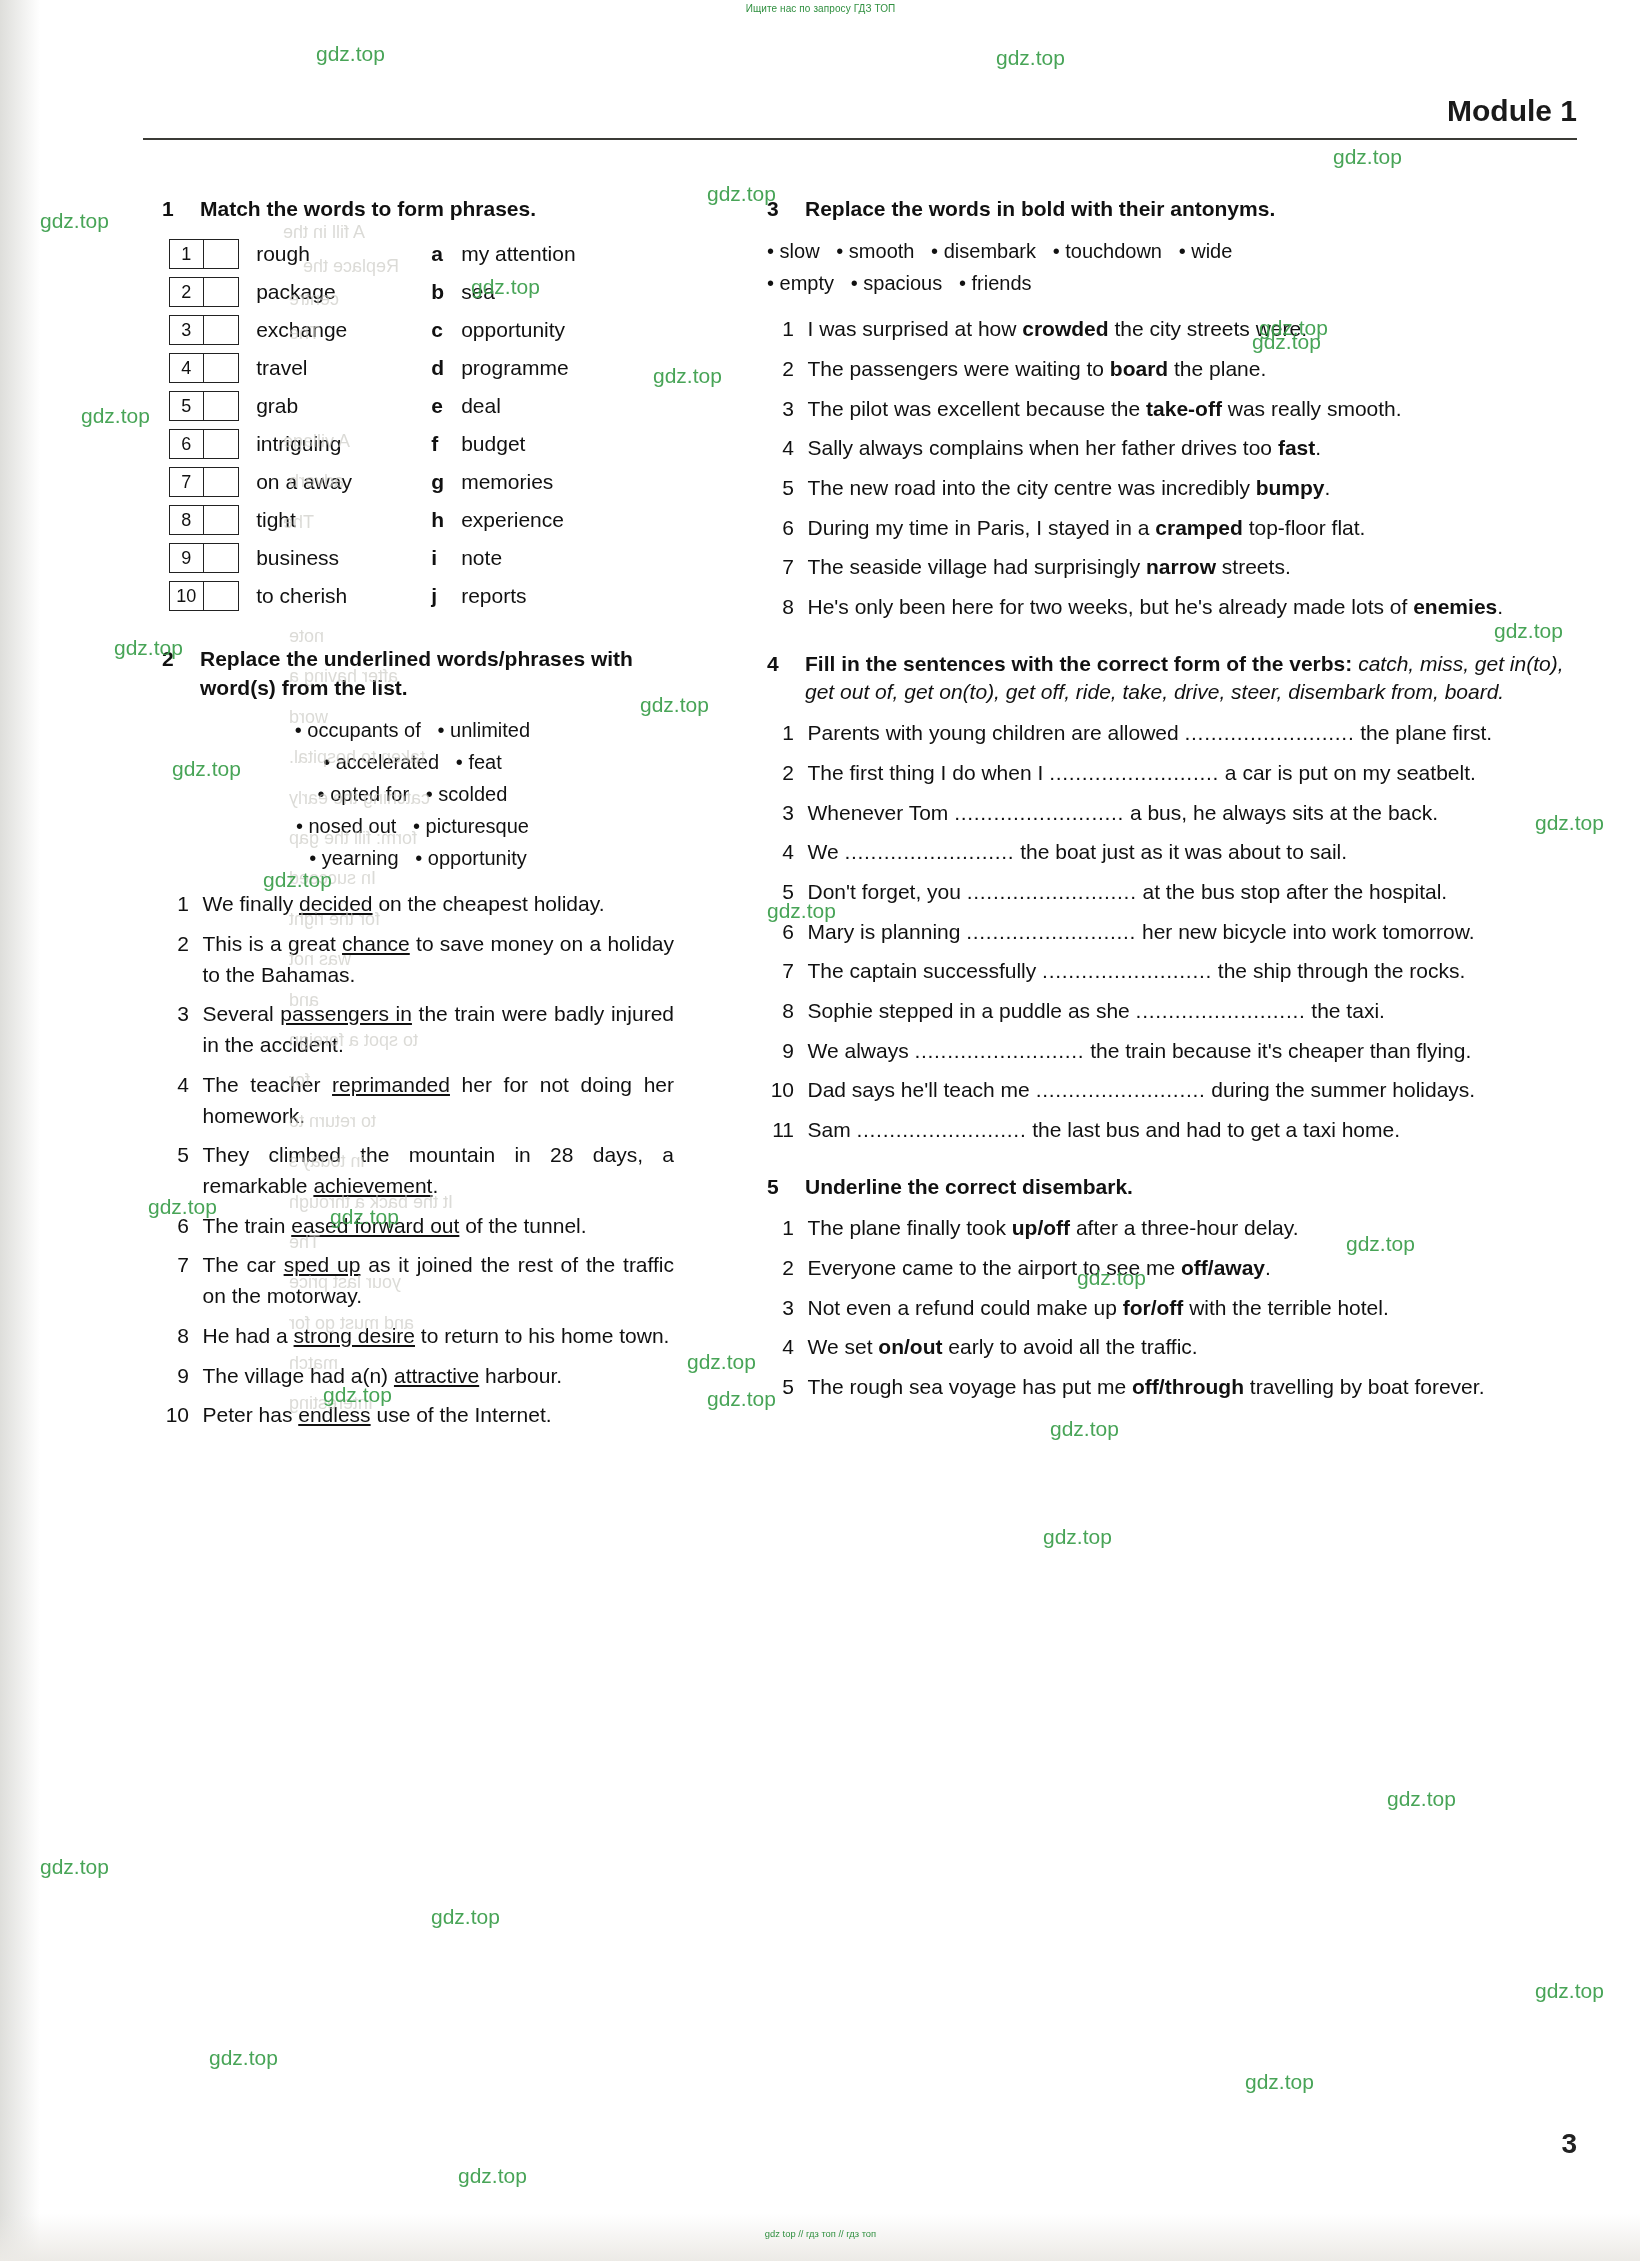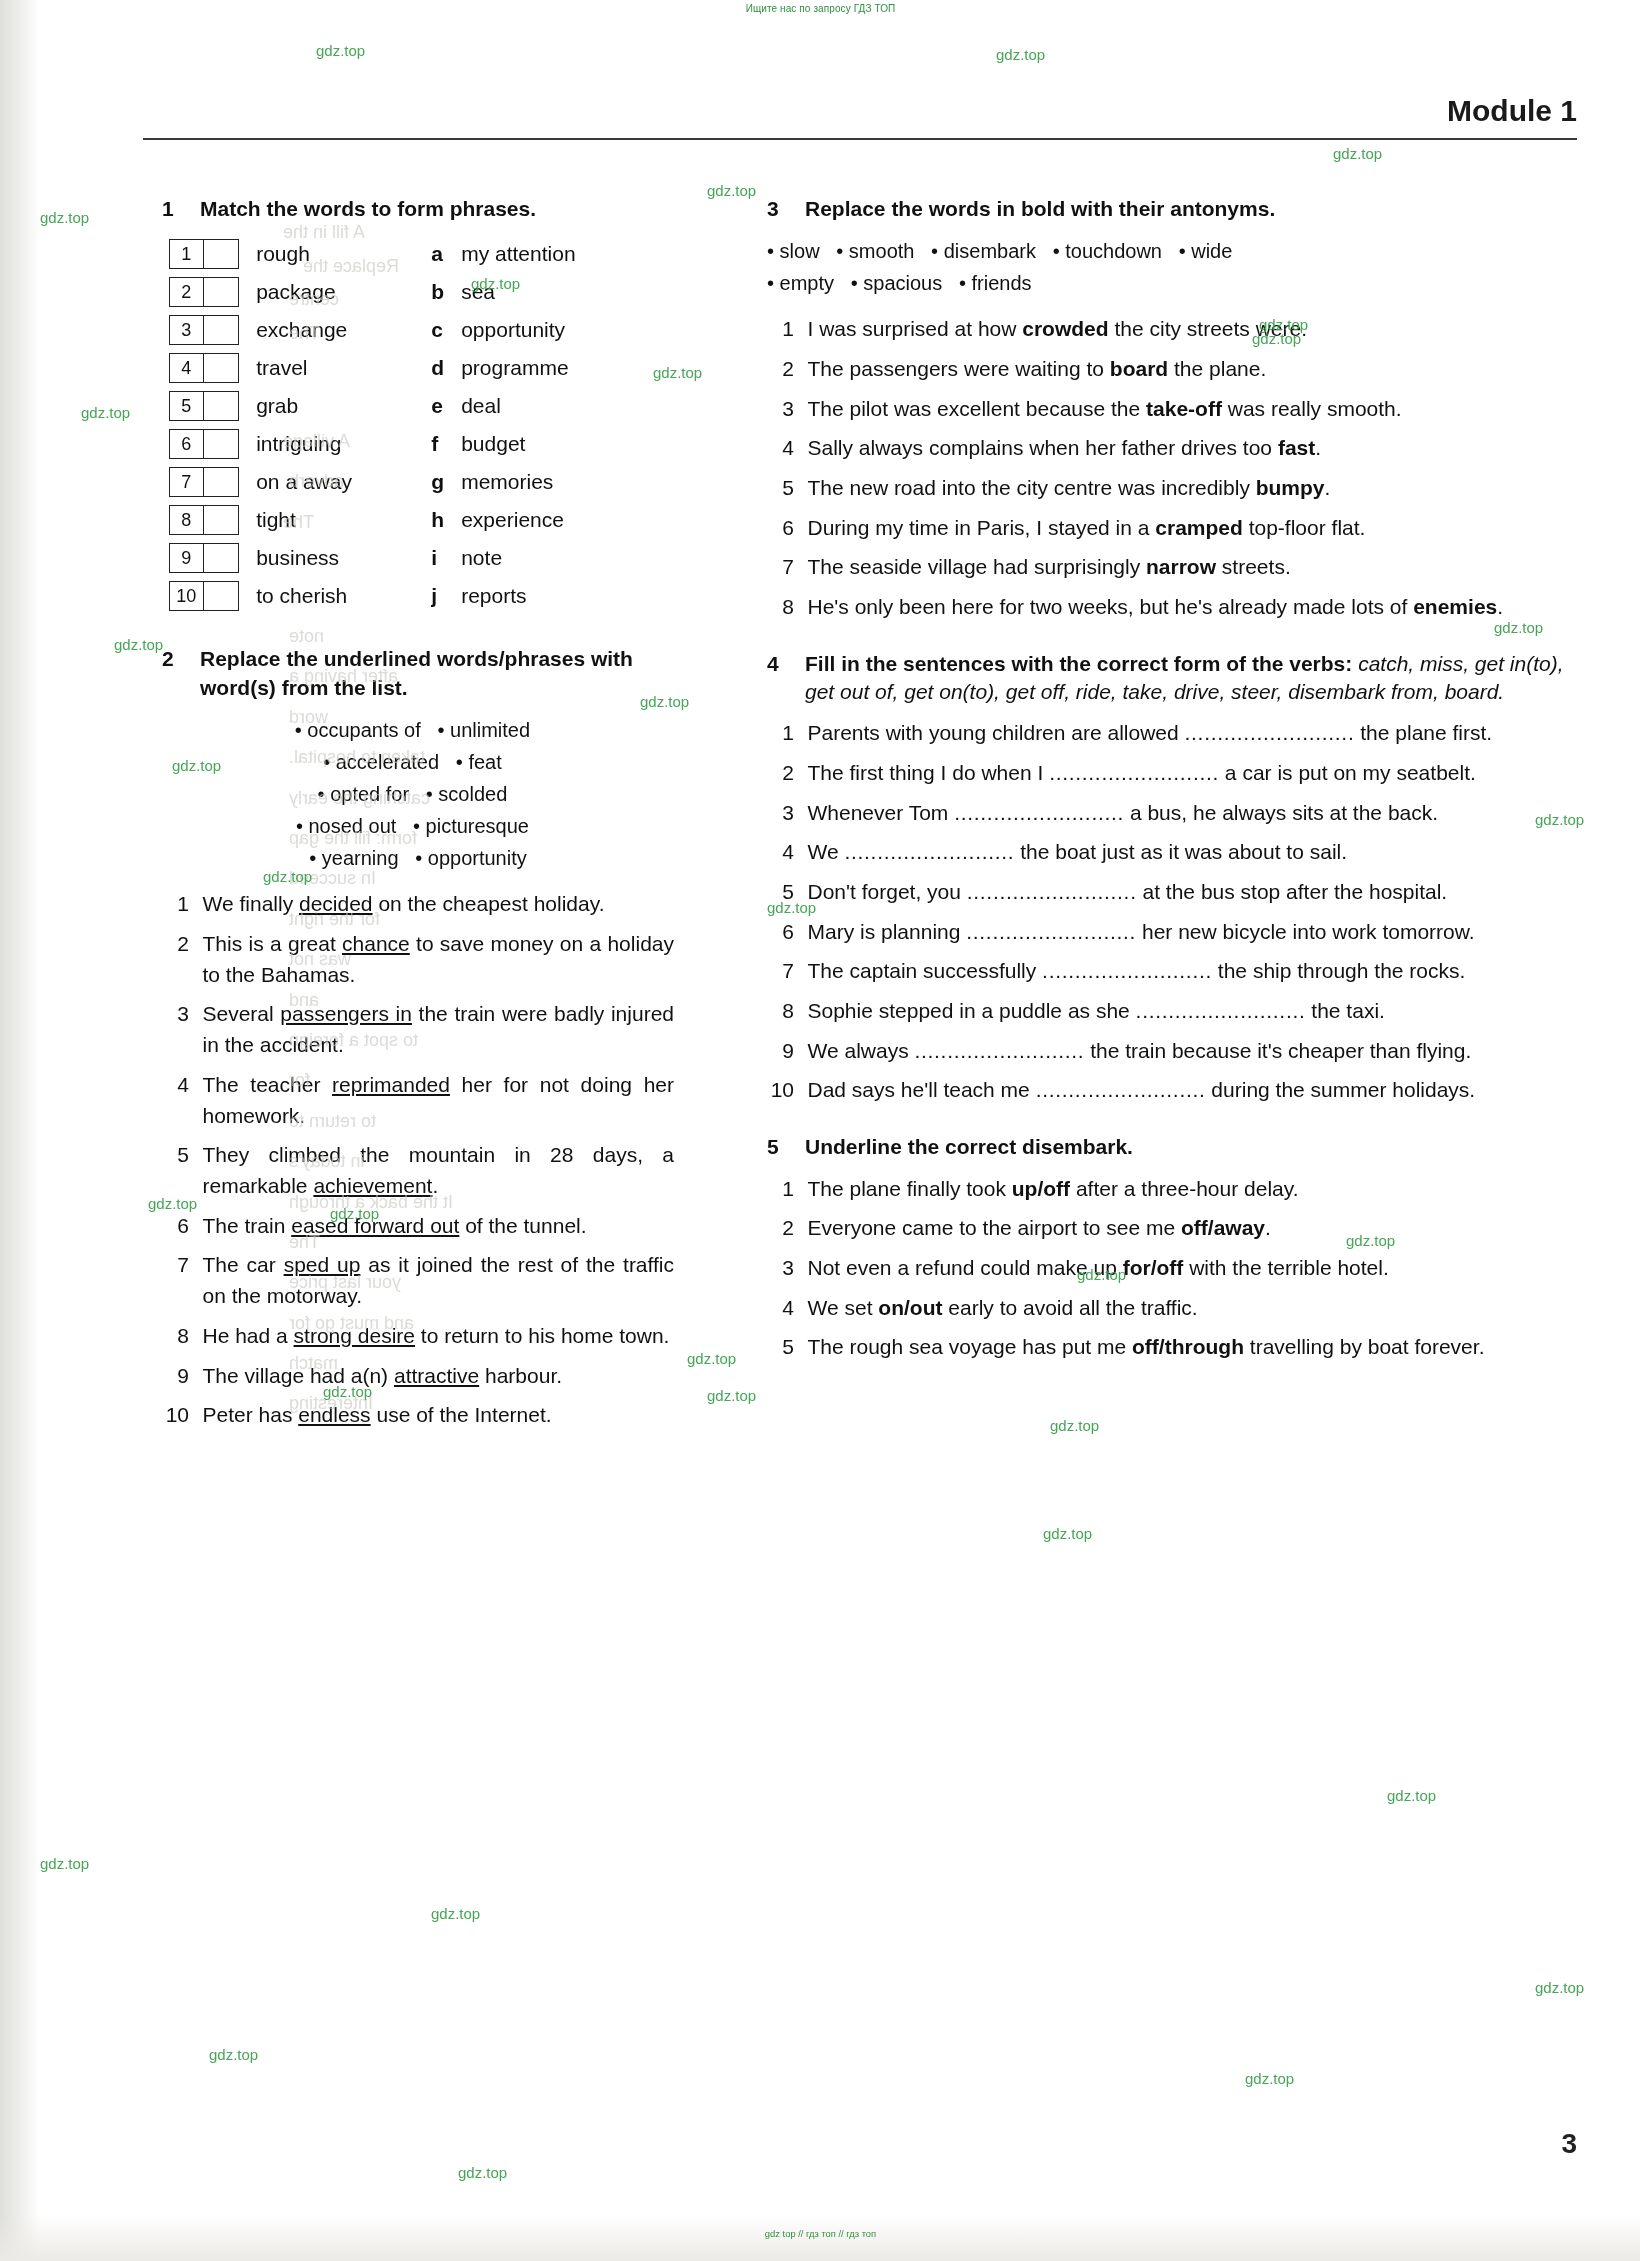--- a/index.html
+++ b/index.html
@@ -99,21 +99,21 @@
   }
   .item-num { min-width:27px; text-align:right; }
   .item-body { flex:1; text-align:justify; }
   .item-body.nojust { text-align:left; }
   u { text-decoration:underline; text-underline-offset:2px; }
   b { font-weight:bold; }
   .dots { letter-spacing:0.7px; }
 
   
   .wm {
-    position:absolute; font-size:15px; color:#3fa04f; opacity:.95;
+    position:absolute; font-size:21px; color:#3fa04f; opacity:.95;
     font-family:"Liberation Sans", sans-serif; pointer-events:none;
     white-space:nowrap;
   }
   
   .ghost {
     position:absolute; color:#c9c8c2; opacity:.65;
     font-size:18px; transform:scaleX(-1);
     pointer-events:none; white-space:nowrap;
   }
 </style>
@@ -348,20 +348,24 @@
           <div class="item-num">8</div>
           <div class="item-body">Sophie stepped in a puddle as she <span class="dots">..........................</span> the taxi.</div>
         </div>
         <div class="item">
           <div class="item-num">9</div>
           <div class="item-body">We always <span class="dots">..........................</span> the train because it's cheaper than flying.</div>
         </div>
         <div class="item">
           <div class="item-num">10</div>
           <div class="item-body">Dad says he'll teach me <span class="dots">..........................</span> during the summer holidays.</div>
+        </div>
+        <div class="item">
+          <div class="item-num">11</div>
+          <div class="item-body">Sam <span class="dots">..........................</span> the last bus and had to get a taxi home.</div>
         </div>
       </div>
   </div>
 
   <div class="ex" style="margin-top:27px;">
     <div class="ex-head">
       <span class="ex-num">5</span>
       <span class="ex-head-text">Underline the correct disembark.</span>
     </div>
     <div class="items" id="ex5-items">

